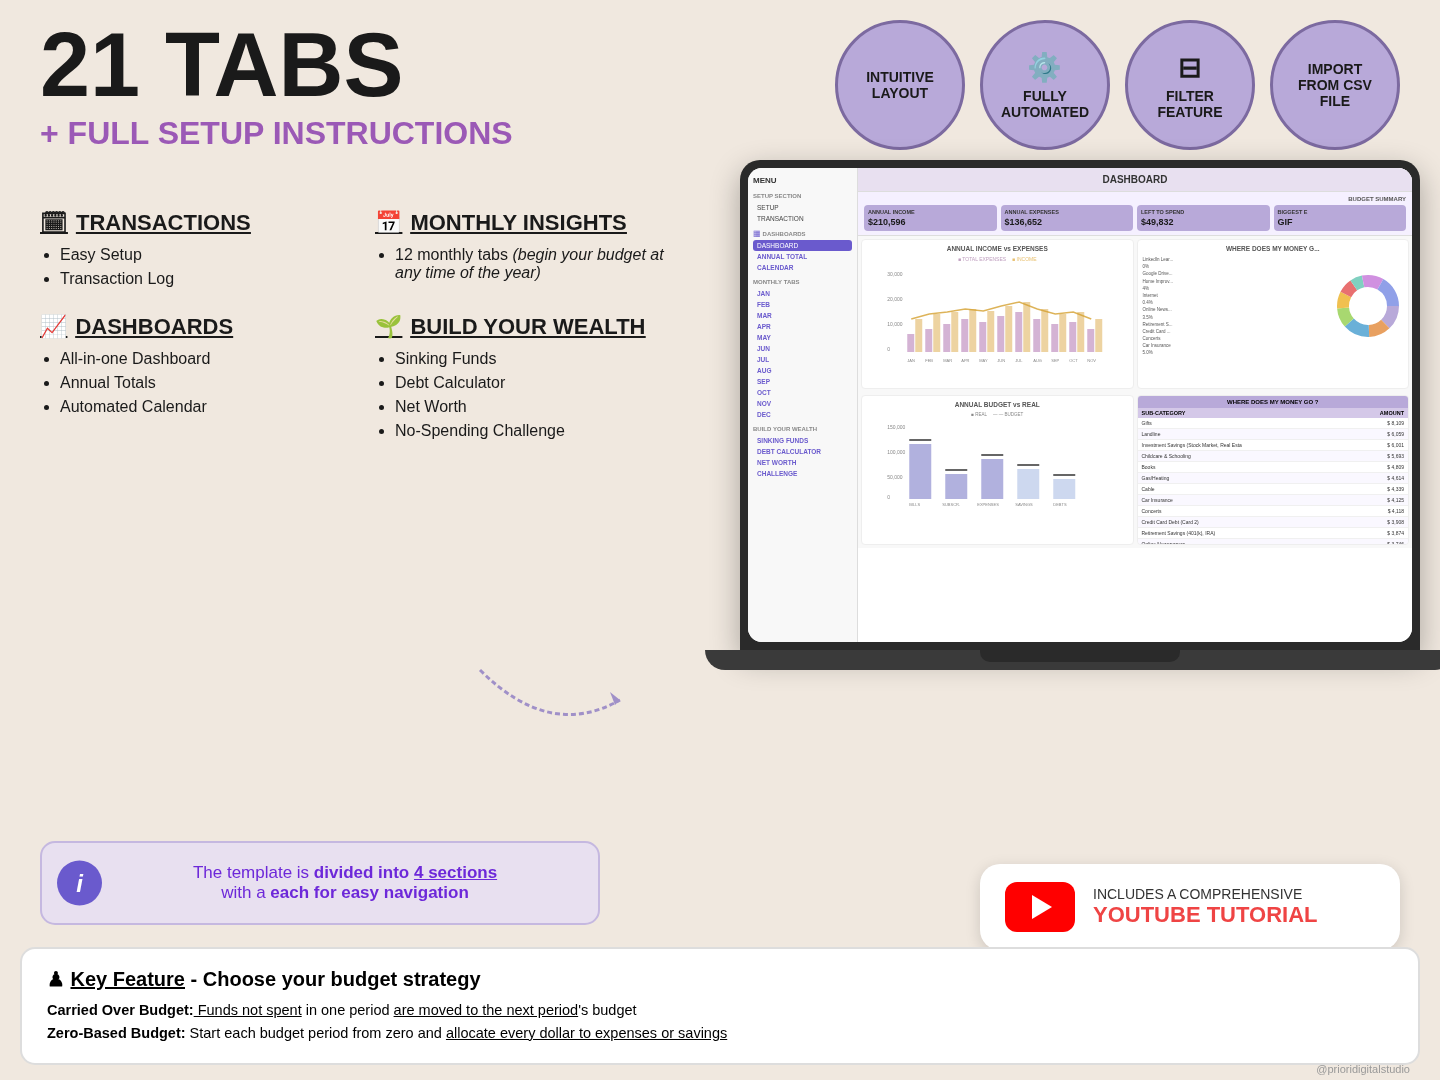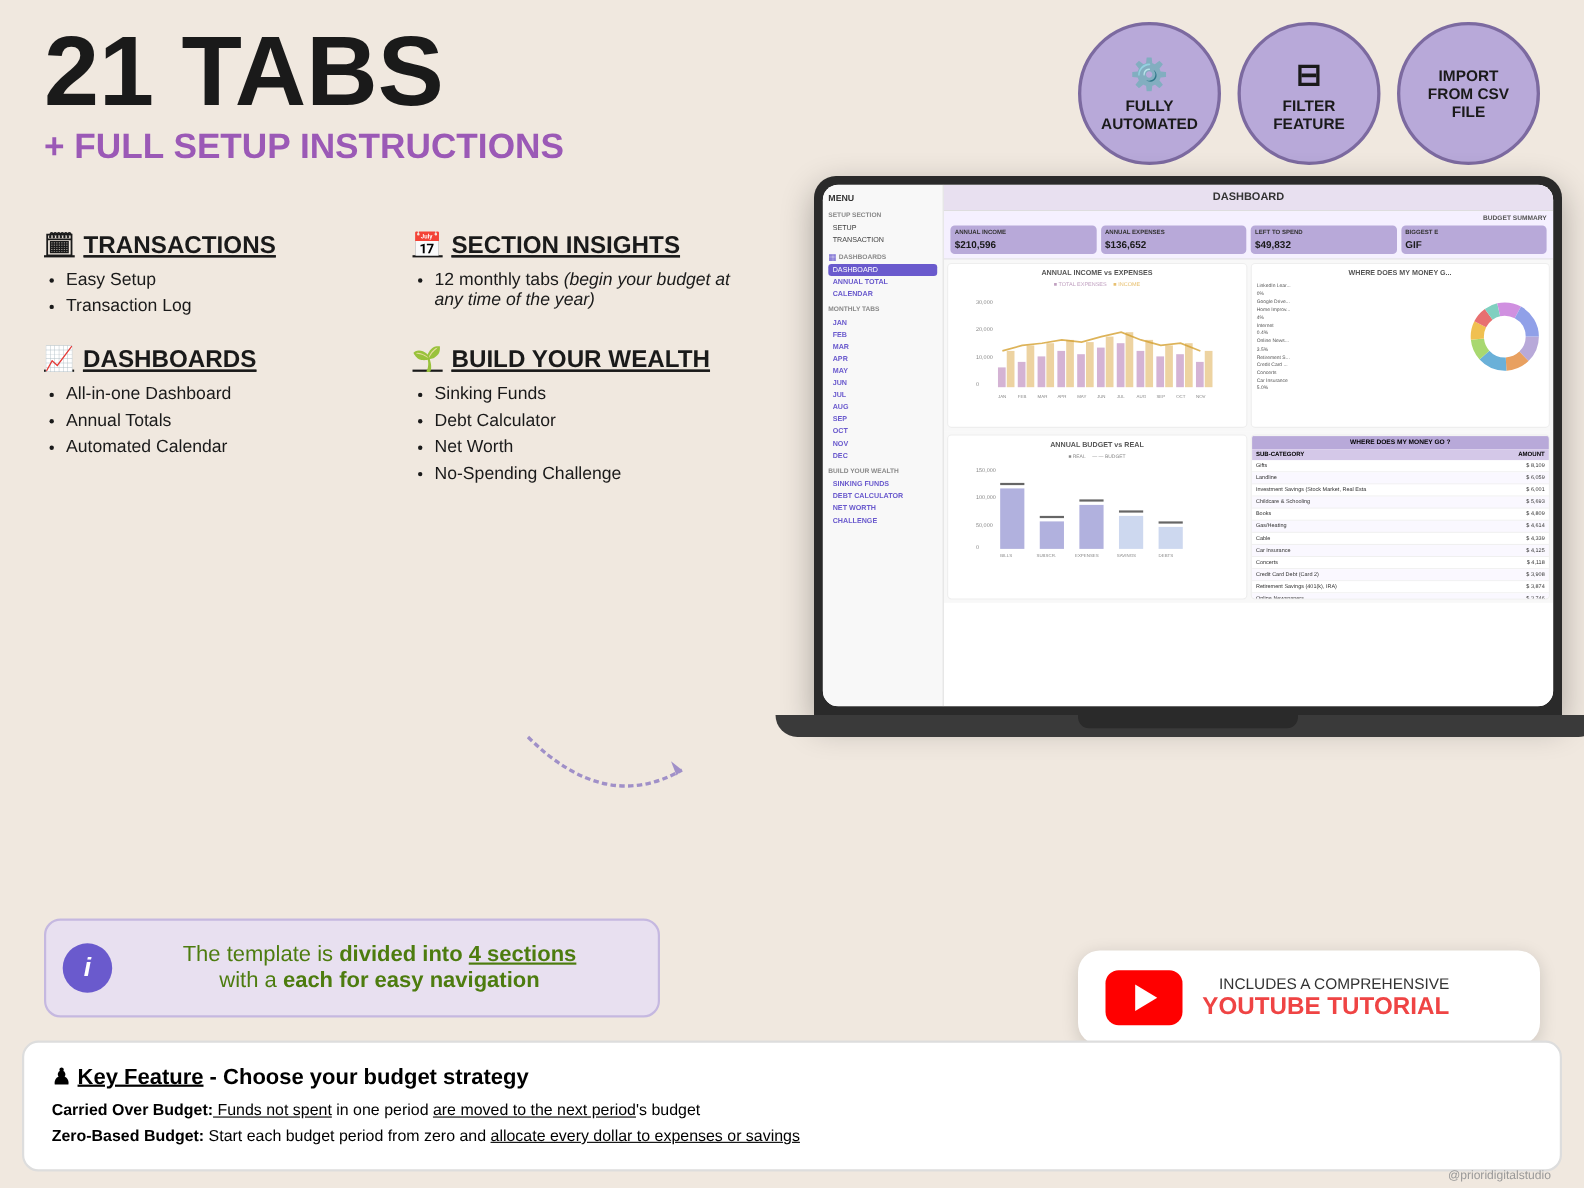--- a/index.html
+++ b/index.html
@@ -145,22 +145,22 @@
       display: flex;
       align-items: center;
       justify-content: center;
       color: white;
       font-style: italic;
       font-weight: 900;
       font-size: 24px;
     }
 
     .info-box p {
-      font-size: 20px;
-      color: #4d7c0f;
+      font-size: 17px;
+      color: #6d28d9;
       text-align: center;
     }
 
     .info-box strong {
       font-weight: 900;
     }
 
     .info-box u {
       text-decoration: underline;
     }
@@ -316,21 +316,20 @@
       bottom: 130px;
       right: 40px;
       background: white;
       border-radius: 20px;
       padding: 18px 25px;
       display: flex;
       align-items: center;
       gap: 18px;
       box-shadow: 0 4px 15px rgba(0,0,0,0.15);
       width: 420px;
-      text-align: right;
     }
 
     .yt-icon {
       width: 70px;
       height: 50px;
       background: #ff0000;
       border-radius: 12px;
       display: flex;
       align-items: center;
       justify-content: center;
@@ -410,20 +409,23 @@
 
 <div class="main-container">
 
   <div class="title-section">
     <div class="title-21tabs">21 TABS</div>
     <div class="subtitle-setup">+ FULL SETUP INSTRUCTIONS</div>
   </div>
 
   <div class="badges-row">
     <div class="badge-circle">
+      <span>INTUITIVE<br>LAYOUT</span>
+    </div>
+    <div class="badge-circle">
       <div class="badge-icon">⚙️</div>
       <span>FULLY<br>AUTOMATED</span>
     </div>
     <div class="badge-circle">
       <div class="badge-icon">⊟</div>
       <span>FILTER<br>FEATURE</span>
     </div>
     <div class="badge-circle">
       <span>IMPORT<br>FROM CSV<br>FILE</span>
     </div>
@@ -438,21 +440,21 @@
       </h3>
       <ul>
         <li>Easy Setup</li>
         <li>Transaction Log</li>
       </ul>
     </div>
 
     <div class="content-section">
       <h3>
         <span class="sec-icon">📅</span>
-        <u>SECTION INSIGHTS</u>
+        <u>MONTHLY INSIGHTS</u>
       </h3>
       <ul>
         <li>12 monthly tabs <em>(begin your budget at any time of the year)</em></li>
       </ul>
     </div>
 
     <div class="content-section">
       <h3>
         <span class="sec-icon">📈</span>
         <u>DASHBOARDS</u>

